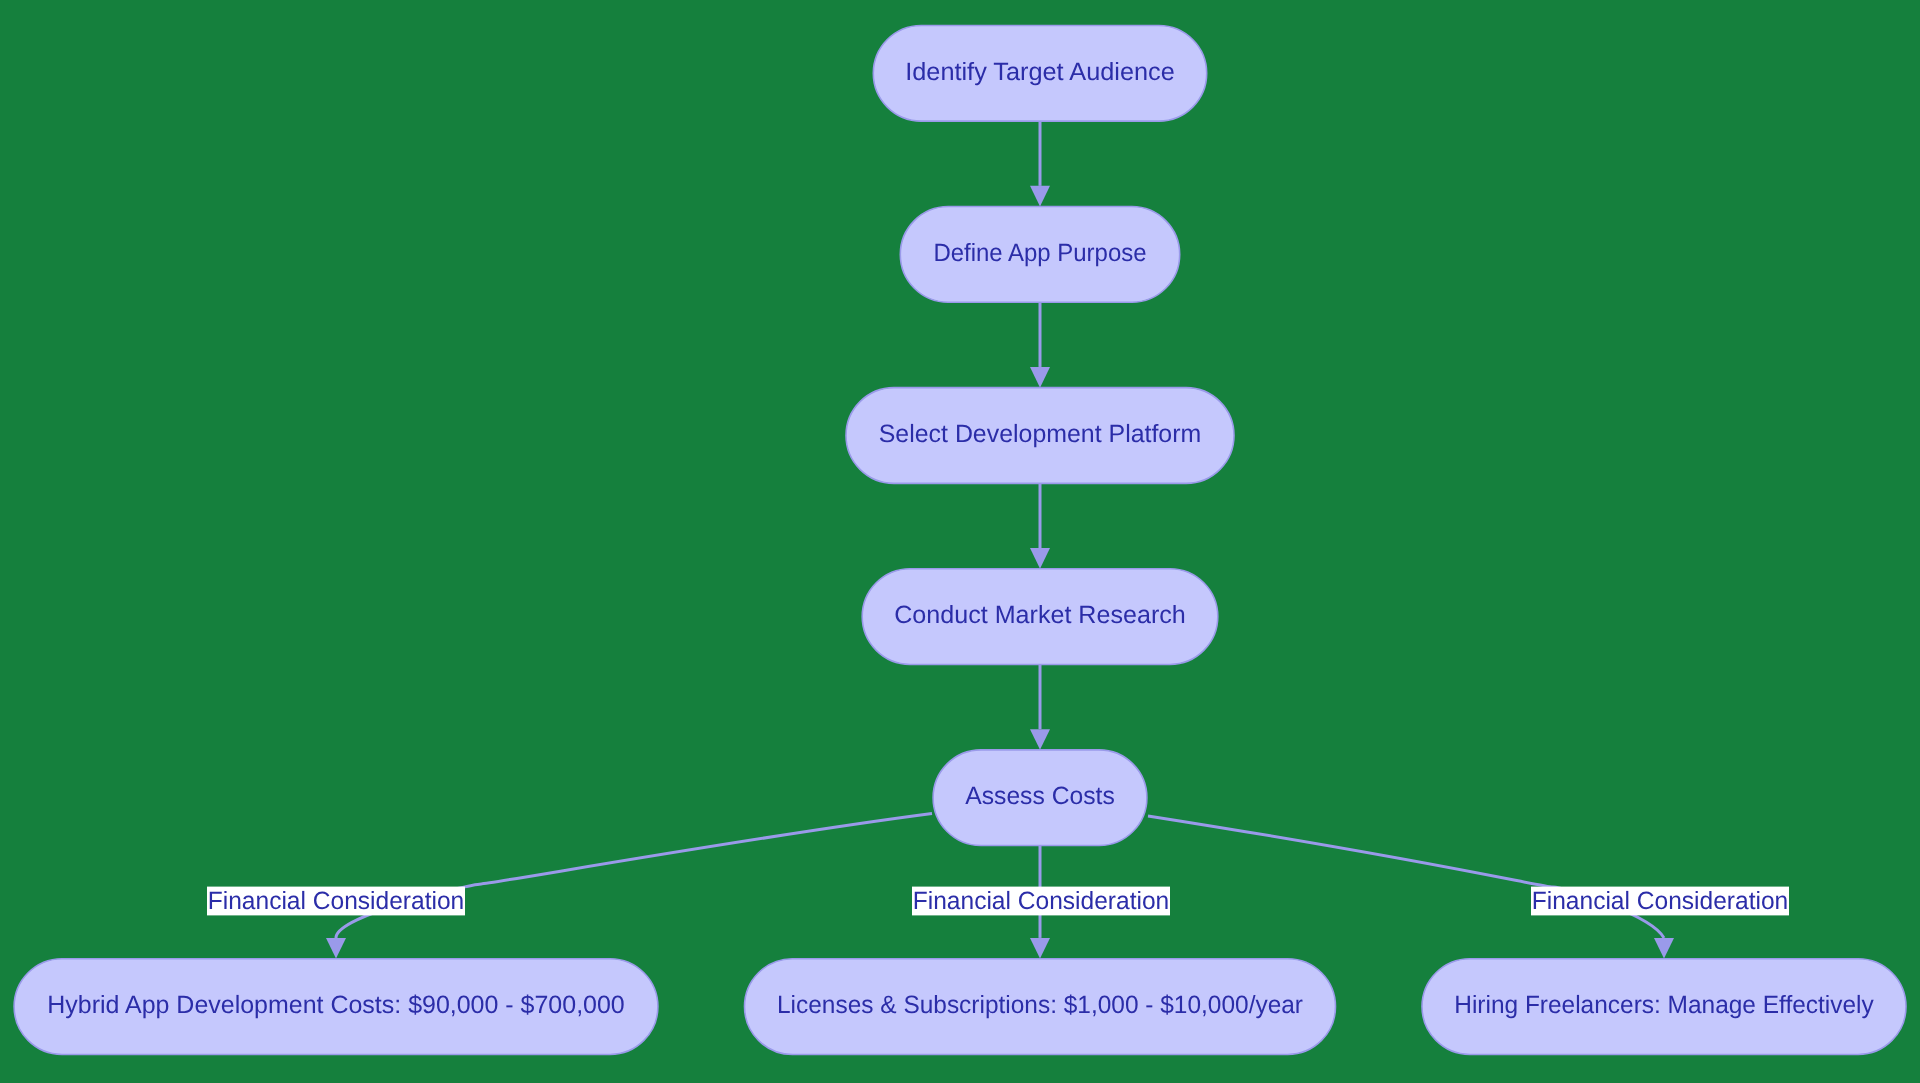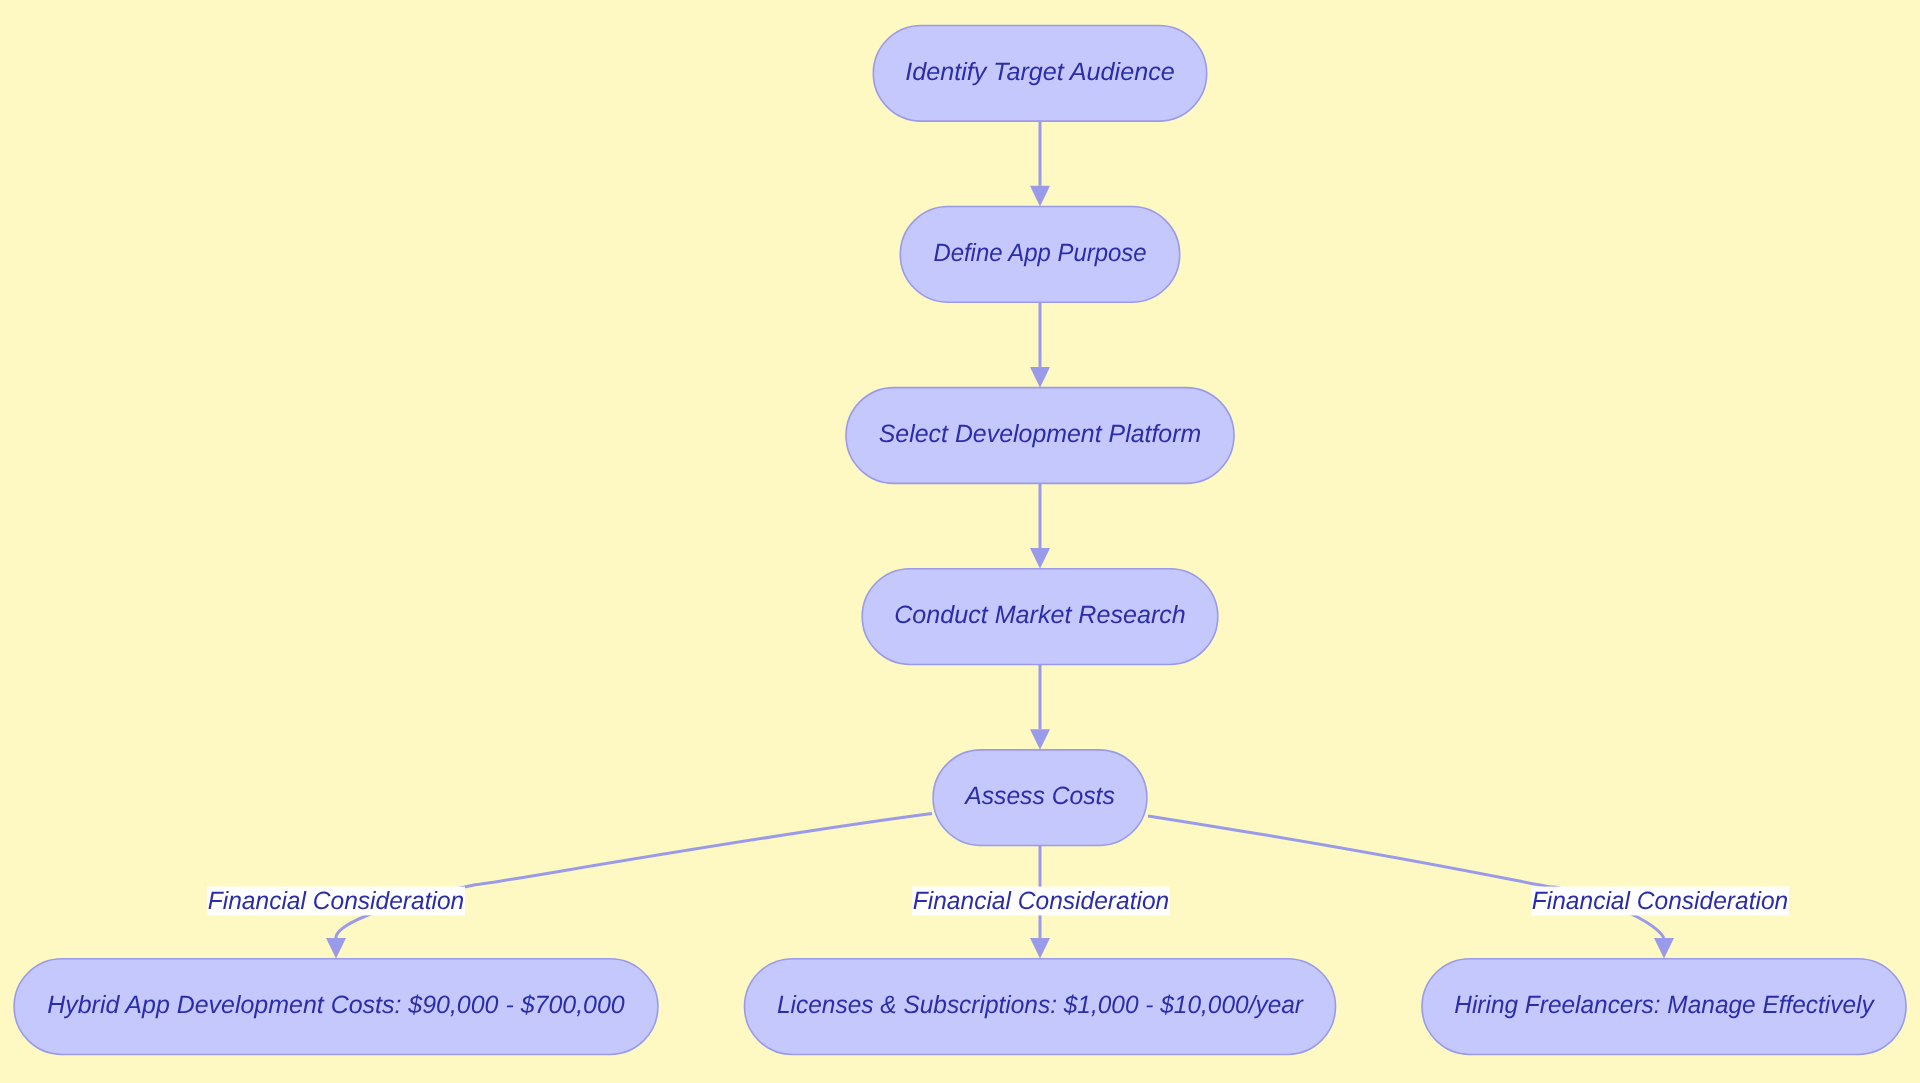--- a/index.html
+++ b/index.html
@@ -9,22 +9,21 @@
     width: 1920px;
     height: 1083px;
     background: #ffffff;
     overflow: hidden;
     -webkit-font-smoothing: antialiased;
   }
   #chart-root {
     position: relative;
     width: 1920px;
     height: 1083px;
-    background: #fef9c3;
-    font-style: italic;
+    background: #15803d;
   }
   svg.flowchart {
     display: block;
     width: 1920px;
     height: 1083px;
     shape-rendering: geometricPrecision;
     text-rendering: geometricPrecision;
   }
   .node-shape {
     fill: #c5c8fd;

